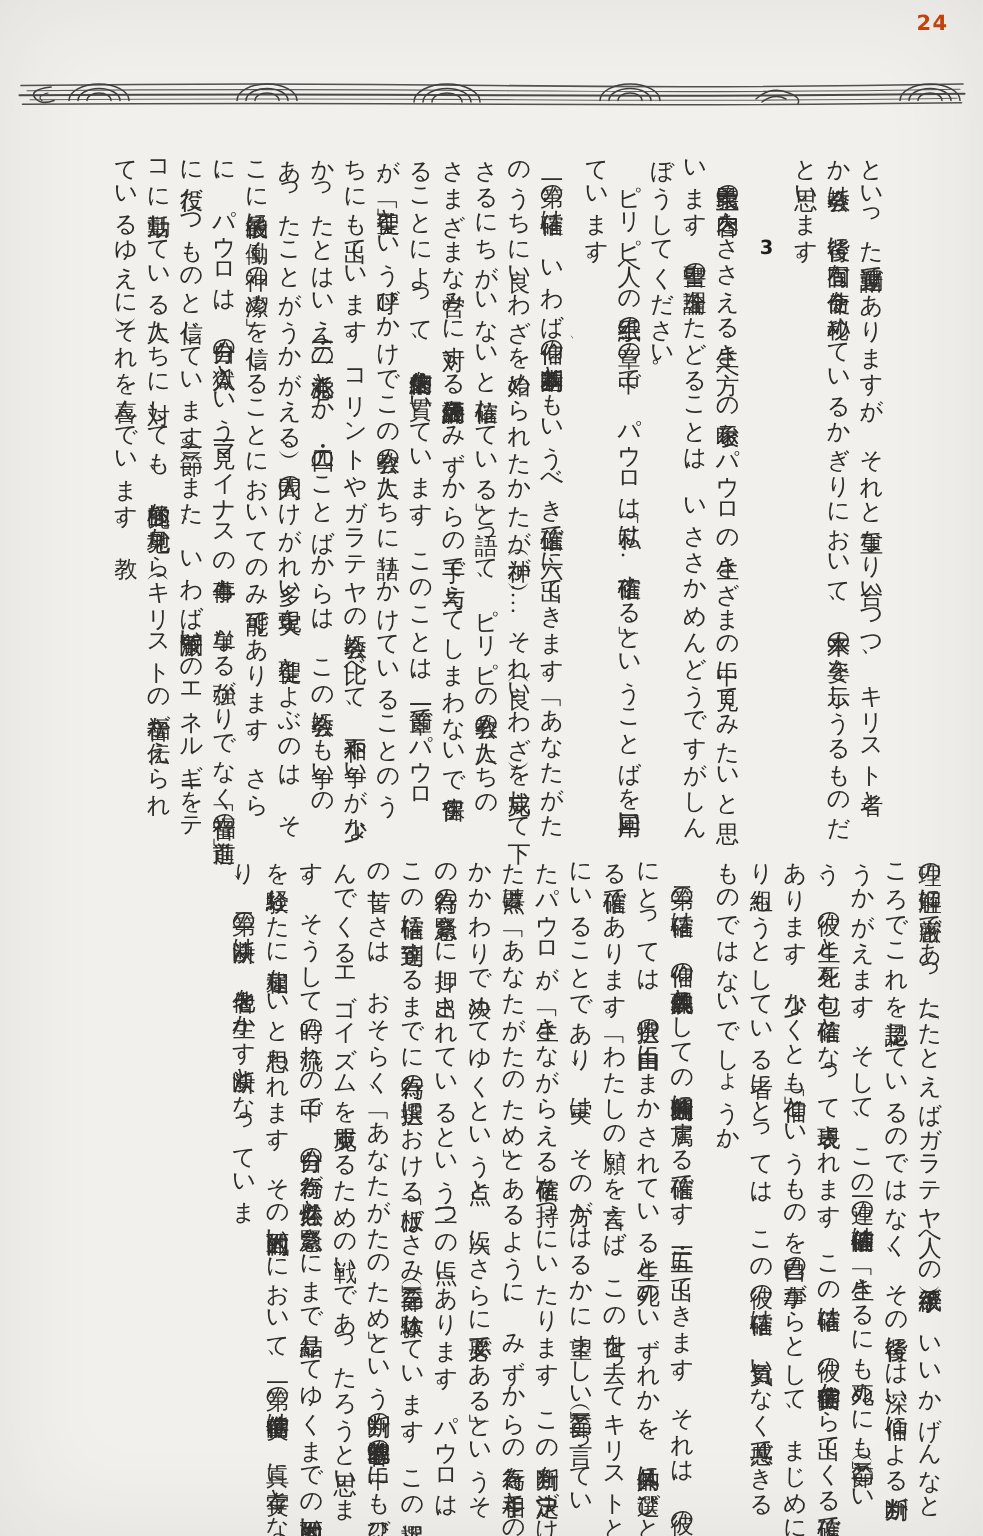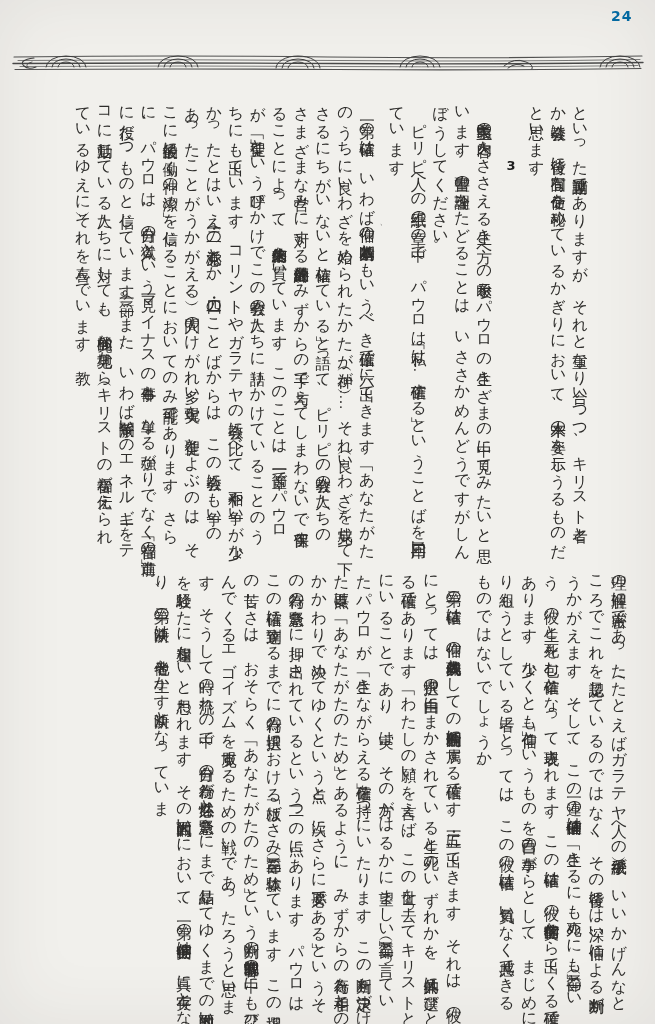--- a/index.html
+++ b/index.html
@@ -20,21 +20,21 @@
     overflow:hidden;
     color:var(--ink);
   }
   .page-number{
     position:absolute;
     top:8px;left:611px;
     font-family:"DejaVu Sans","Liberation Sans",sans-serif;
     font-weight:bold;
     font-size:14px;
     letter-spacing:1px;
-    color:#0369a1;
+    color:#c2410c;
   }
   .ornament{
     position:absolute;
     top:50px;left:8px;
     width:639px;height:26px;
   }
   .band{
     position:absolute;
     writing-mode:vertical-rl;
     text-orientation:mixed;

